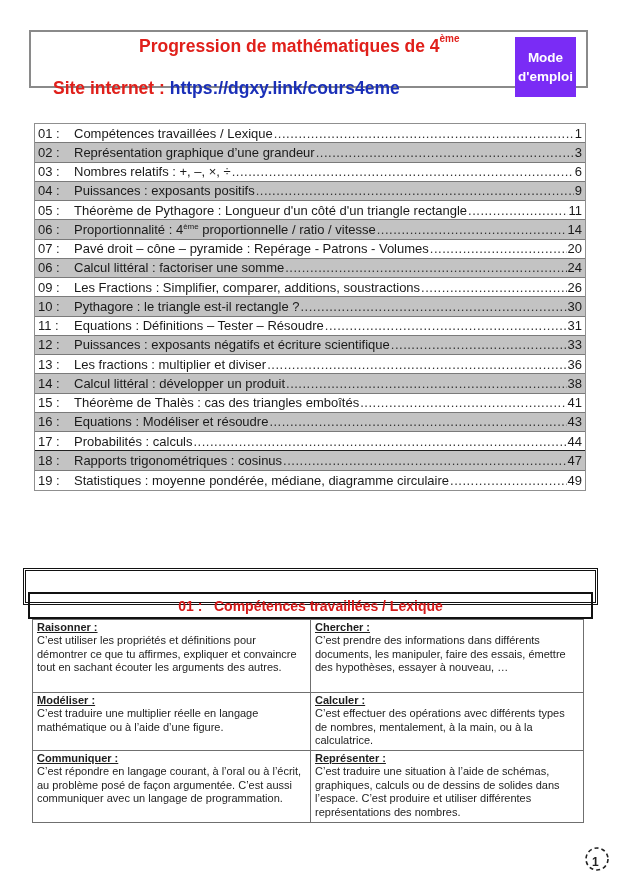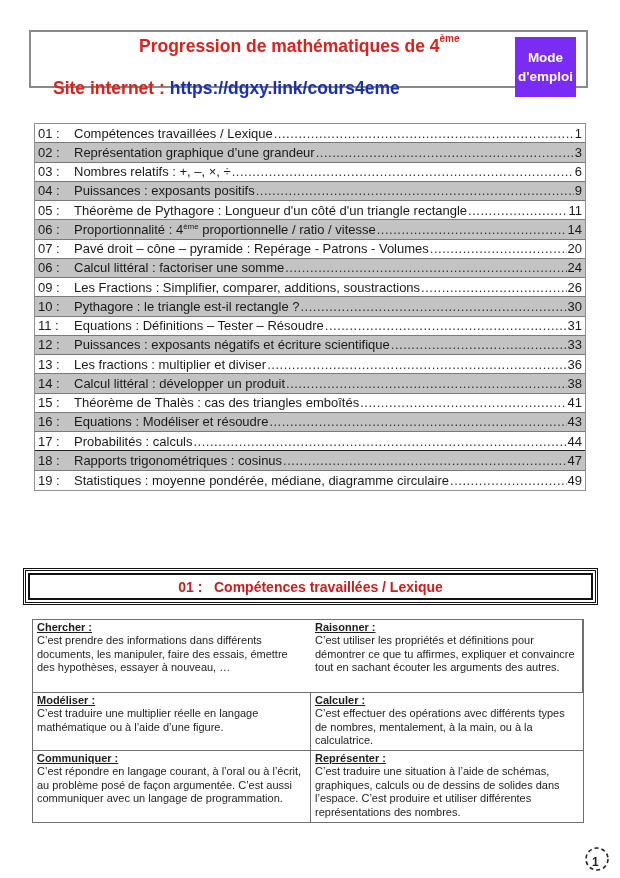--- a/index.html
+++ b/index.html
@@ -24,21 +24,21 @@
   .toc-row.thick { border-bottom:1.5px solid #222; }
   .toc-num { width:36px; flex:none; }
   .toc-title { flex:none; }
   .toc-dots { flex:1; overflow:hidden; white-space:nowrap; margin:0 1px; letter-spacing:0.5px; color:#333; }
   .toc-dots::before { content:"................................................................................................................................................................................................................................"; }
   .toc-page { flex:none; text-align:right; }
 
   .section-box { position:absolute; left:23px; top:568px; width:575px; height:37px; box-sizing:border-box;
                  border:3px double #111; padding:2px; }
   .section-inner { width:100%; height:100%; box-sizing:border-box; border:2px solid #111; display:flex;
-                   align-items:center; justify-content:center; font-size:14px; font-weight:bold; color:#d41a1a; white-space:pre; }
+                   align-items:center; justify-content:center; font-size:14px; font-weight:bold; color:#d41a1a; white-space:pre;margin-top:19px; }
 
   .comp { position:absolute; left:32px; top:619px; width:552px; height:204px; border:1px solid #6f6f6f; box-sizing:border-box;
           display:grid; grid-template-columns:278px 1fr; grid-template-rows:73px 58px 1fr; }
   .cell { box-sizing:border-box; padding:1px 4px 0 4px; font-size:11px; line-height:13.4px; color:#1d1d1d; }
   .cell.left { border-right:1px solid #6f6f6f; }
   .cell.r1 { border-bottom:1px solid #6f6f6f; }
   .cell.r2 { border-bottom:1px solid #6f6f6f; }
   .cell-title { font-weight:bold; text-decoration:underline; display:block; }
 
   .page-num { position:absolute; left:584px; top:846px; width:26px; height:26px; }
@@ -174,27 +174,27 @@
       <span class="toc-dots"></span>
       <span class="toc-page">49</span>
     </div>
   </div>
 
 <div class="section-box">
   <div class="section-inner">01 :   Compétences travaillées / Lexique</div>
 </div>
 
 <div class="comp">
+  <div class="cell left r1">
+    <span class="cell-title">Raisonner :</span>
+    <span>C’est utiliser les propriétés et définitions pour démontrer ce que tu affirmes, expliquer et convaincre tout en sachant écouter les arguments des autres.</span>
+  </div>
   <div class="cell r1">
     <span class="cell-title">Chercher :</span>
     <span>C’est prendre des informations dans différents documents, les manipuler, faire des essais, émettre des hypothèses, essayer à nouveau, …</span>
-  </div>
-  <div class="cell left r1">
-    <span class="cell-title">Raisonner :</span>
-    <span>C’est utiliser les propriétés et définitions pour démontrer ce que tu affirmes, expliquer et convaincre tout en sachant écouter les arguments des autres.</span>
   </div>
   <div class="cell left r2">
     <span class="cell-title">Modéliser :</span>
     <span>C’est traduire une multiplier réelle en langage mathématique ou à l’aide d’une figure.</span>
   </div>
   <div class="cell r2">
     <span class="cell-title">Calculer :</span>
     <span>C’est effectuer des opérations avec différents types de nombres, mentalement, à la main, ou à la calculatrice.</span>
   </div>
   <div class="cell left">

